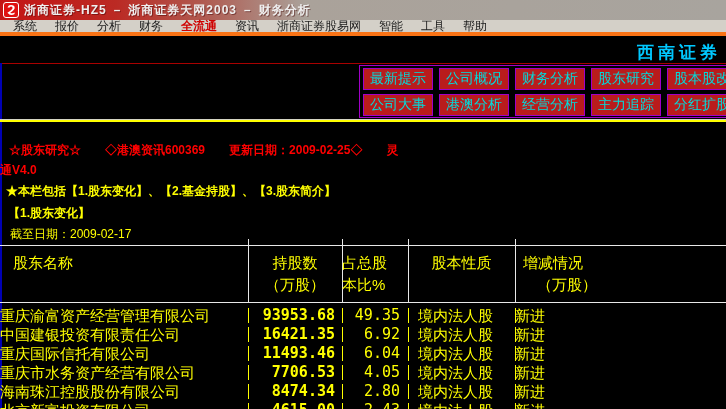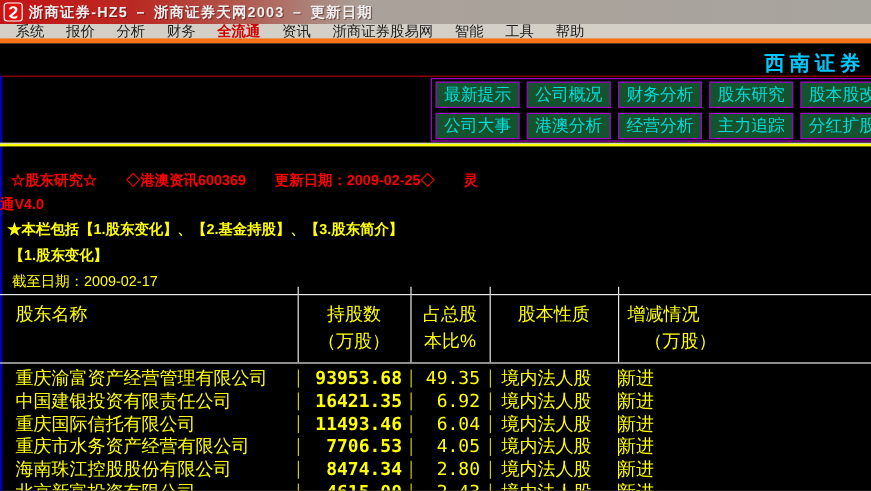--- a/index.html
+++ b/index.html
@@ -42,21 +42,21 @@
     position:absolute;left:0;top:119px;width:726px;height:3px;
     background:#ffff00;border-top:1px solid #d4d4c4;box-sizing:border-box;
   }
   
   .nav-panel{
     position:absolute;left:359px;top:65px;width:372px;height:53px;
     border:1px solid #a000c8;box-sizing:border-box;background:#000;
   }
   .nav-row{display:flex;}
   .nav-btn{
-    width:68px;height:20px;margin:2px 3px;border:1px solid #a000c8;background:#14532d;
+    width:68px;height:20px;margin:2px 3px;border:1px solid #a000c8;background:#b91c1c;
     color:#00dcdc;font-size:14px;line-height:19px;text-align:center;
     white-space:nowrap;overflow:hidden;flex:0 0 auto;cursor:pointer;
   }
   
   .info-red{
     position:absolute;left:0;top:140px;width:623px;color:#ff0000;
     font-size:12px;line-height:20px;font-weight:bold;white-space:nowrap;
   }
   .info-red .l1{padding-left:9px;}
   .ytext{position:absolute;color:#ffff00;font-size:12px;white-space:nowrap;font-weight:bold;}
@@ -67,42 +67,42 @@
   .t-topline{position:absolute;left:0;top:245px;width:726px;height:1px;background:#e8e8e8;}
   .t-botline{position:absolute;left:0;top:302px;width:726px;height:1px;background:#e8e8e8;}
   .t-tick{position:absolute;top:239px;width:1px;height:6px;background:#e8e8e8;}
   .t-vline{position:absolute;top:246px;width:1px;height:56px;background:#e8e8e8;}
   .tick1,.v1{left:248px;} .tick2,.v2{left:342px;} .tick3,.v3{left:408px;} .tick4,.v4{left:515px;}
   .t-header{position:absolute;left:0;top:252px;width:726px;display:flex;color:#ffff00;
     font-size:15px;line-height:22px;}
   .hc{box-sizing:border-box;white-space:nowrap;}
   .hc1{width:248px;padding-left:13px;}
   .hc2{width:94px;text-align:center;}
-  .hc3{width:66px;text-align:center;}
+  .hc3{width:66px;}
   .hc4{width:107px;text-align:center;}
   .hc5{width:211px;padding-left:8px;}
   .hc5 .h-l2{padding-left:14px;}
   .t-body{position:absolute;left:0;top:306px;width:726px;color:#ffff00;font-size:15px;}
   .t-row{display:flex;height:19px;line-height:19px;}
   .t-cell{box-sizing:border-box;position:relative;white-space:nowrap;overflow:hidden;}
   .t-cell.sep::before{content:"";position:absolute;left:0;top:2px;height:15px;width:1px;background:#ffff00;}
-  .c-name{width:248px;padding-left:13px;}
+  .c-name{width:248px;}
   .c-shares{width:94px;text-align:right;padding-right:7px;font-family:"DejaVu Sans Mono",monospace;font-weight:bold;}
   .c-pct{width:66px;text-align:right;padding-right:8px;font-family:"DejaVu Sans Mono",monospace;}
   .c-nature{width:107px;padding-left:10px;}
   .c-change{width:211px;padding-right:56px;}
 </style>
 </head>
 <body>
 
 <div class="screen">
 
   <div class="titlebar">
     <div class="app-logo">Ϩ</div>
-    <div class="title-text">浙商证券-HZ5 － 浙商证券天网2003 － 更新日期</div>
+    <div class="title-text">浙商证券-HZ5 － 浙商证券天网2003 － 财务分析</div>
   </div>
 
   <div class="menubar">
     <span class="menu-item">系统</span>
     <span class="menu-item">报价</span>
     <span class="menu-item">分析</span>
     <span class="menu-item">财务</span>
     <span class="menu-item accent">全流通</span>
     <span class="menu-item">资讯</span>
     <span class="menu-item">浙商证券股易网</span>

